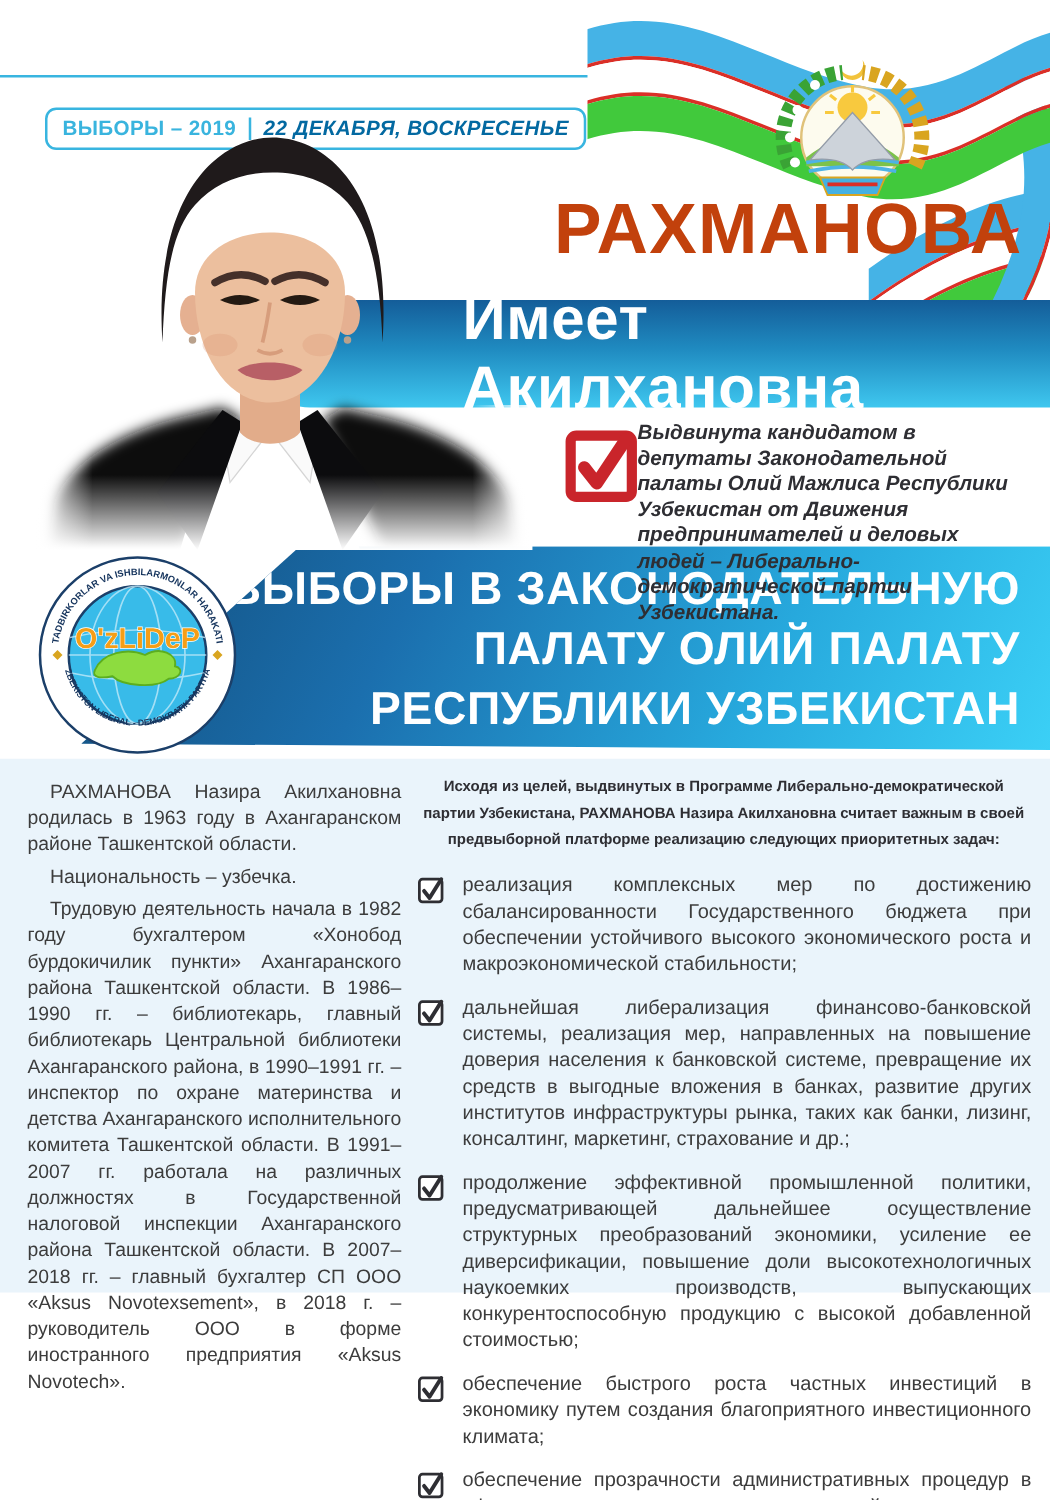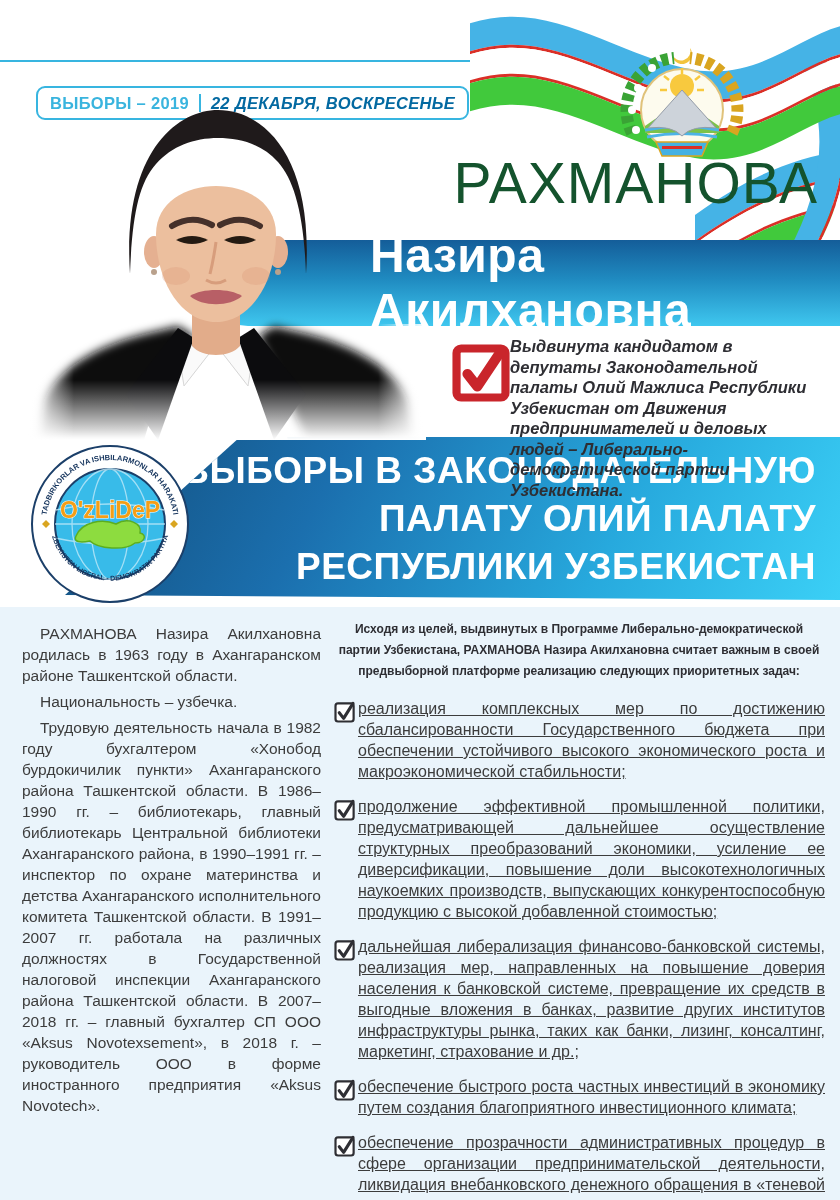--- a/index.html
+++ b/index.html
@@ -21,21 +21,21 @@
   .badge .sep{width:2px;height:18px;background:#38b5e0;}
   .badge .date{color:#0369a1;font-style:italic;}
   
   .ribbon{position:absolute;left:470px;top:0;width:370px;height:265px;z-index:1;}
   .emblem{position:absolute;left:612px;top:38px;width:140px;height:130px;z-index:2;}
   
   .portrait{position:absolute;left:26px;top:84px;width:400px;height:356px;z-index:3;}
   
   .surname{
     position:absolute;right:22px;top:150px;z-index:2;
-    font-size:57px;font-weight:normal;letter-spacing:1px;color:#14532d;
+    font-size:57px;font-weight:bold;letter-spacing:1px;color:#c2410c;
   }
   
   .namebar{
     position:absolute;left:205px;right:0;top:240px;height:86px;z-index:2;
     border-radius:46px 0 0 46px;
     background:linear-gradient(180deg,#145d99 0%,#1f8ac0 45%,#3fc7ef 100%);
     display:flex;align-items:center;justify-content:center;padding-left:165px;
   }
   .namebar .names{color:#ffffff;font-size:48px;font-weight:bold;letter-spacing:.5px;}
   
@@ -53,34 +53,34 @@
     background:linear-gradient(118deg,#10456f 0%,#1b6fae 38%,#27a9dd 72%,#3bd0f6 100%);
     clip-path:polygon(240px 0, 840px 0, 840px 163px, 65px 158px);
     display:flex;flex-direction:column;justify-content:center;
     text-align:right;padding-right:24px;box-sizing:border-box;
   }
   .banner .bline{color:#ffffff;font-weight:bold;font-size:37px;line-height:48px;letter-spacing:.5px;}
   
   .partylogo{position:absolute;left:30px;top:440px;width:160px;height:172px;z-index:4;}
   
   .content{
-    position:absolute;left:0;top:607px;width:840px;height:593px;
+    position:absolute;left:0;top:607px;width:840px;height:427px;
     background:#eaf4fb;z-index:0;
   }
   .col-left{position:absolute;left:22px;top:16px;width:299px;}
   .col-left p{
     margin:0 0 5px 0;font-size:15.5px;line-height:21px;text-align:justify;
     text-indent:18px;color:#3c3c3c;
   }
   .col-right{position:absolute;left:333px;top:12px;width:492px;}
   .intro{
     font-size:12px;line-height:21px;font-weight:bold;text-align:center;
     color:#2e2e33;margin:0 0 16px 0;
   }
-  .item{display:flex;margin-bottom:14px;text-decoration:underline;}
+  .item{display:flex;gap:12px;margin-bottom:14px;}
   .item .cb{flex:0 0 25px;margin-top:1px;}
   .item .txt{font-size:16px;line-height:21px;text-align:justify;color:#3c3c3c;}
 </style>
 </head>
 <body>
 
 <div class="poster">
 
   <div class="topline"></div>
 
@@ -195,21 +195,21 @@
     <path d="M 164,212 C 176,204 204,204 216,212 C 204,223 176,223 164,212 Z" fill="#b85f66"></path>
 
     <rect x="0" y="296" width="400" height="60" fill="url(#fadeB)"></rect>
     <rect x="0" y="240" width="48" height="116" fill="url(#fadeL)"></rect>
     <rect x="352" y="240" width="48" height="116" fill="url(#fadeR)"></rect>
   </svg>
 
   <div class="surname">РАХМАНОВА</div>
 
   <div class="namebar">
-    <span class="names">Назира Акилхановна</span>
+    <span class="names">Имеет Акилхановна</span>
   </div>
 
   <div class="nomination">
     <span class="checkwrap">
       <svg viewBox="0 0 64 64" width="58" height="58" style="overflow:visible">
         <rect x="5" y="5" width="54" height="54" rx="5" fill="#ffffff" stroke="#c9252b" stroke-width="9"></rect>
         <path d="M 17,33 L 28,47 L 54,8" fill="none" stroke="#c9252b" stroke-width="11" stroke-linecap="round" stroke-linejoin="round"></path>
       </svg>
     </span>
     <span class="note">Выдвинута кандидатом в депутаты Законодательной палаты Олий Мажлиса Республики Узбекистан от Движения предпринимателей и деловых людей – Либерально-демократической партии Узбекистана.</span>
@@ -268,40 +268,40 @@
         <span class="txt">реализация комплексных мер по достижению сбалансированности Государственного бюджета при обеспечении устойчивого высокого экономического роста и макроэкономической стабильности;</span>
       </div>
 
       <div class="item">
         <span class="cb">
           <svg viewBox="0 0 40 40" width="25" height="25" style="overflow:visible">
             <rect x="4" y="7" width="29" height="29" rx="4" fill="#ffffff" stroke="#2e2e33" stroke-width="3.5"></rect>
             <path d="M 10,22 L 17,31 L 32,7" fill="none" stroke="#2e2e33" stroke-width="5" stroke-linecap="round" stroke-linejoin="round"></path>
           </svg>
         </span>
+        <span class="txt">дальнейшая либерализация финансово-банковской системы, реализация мер, направленных на повышение доверия населения к банковской системе, превращение их средств в выгодные вложения в банках, развитие других институтов инфраструктуры рынка, таких как банки, лизинг, консалтинг, маркетинг, страхование и др.;</span>
+      </div>
+
+      <div class="item">
+        <span class="cb">
+          <svg viewBox="0 0 40 40" width="25" height="25" style="overflow:visible">
+            <rect x="4" y="7" width="29" height="29" rx="4" fill="#ffffff" stroke="#2e2e33" stroke-width="3.5"></rect>
+            <path d="M 10,22 L 17,31 L 32,7" fill="none" stroke="#2e2e33" stroke-width="5" stroke-linecap="round" stroke-linejoin="round"></path>
+          </svg>
+        </span>
         <span class="txt">продолжение эффективной промышленной политики, предусматривающей дальнейшее осуществление структурных преобразований экономики, усиление ее диверсификации, повышение доли высокотехнологичных наукоемких производств, выпускающих конкурентоспособную продукцию с высокой добавленной стоимостью;</span>
       </div>
 
       <div class="item">
         <span class="cb">
           <svg viewBox="0 0 40 40" width="25" height="25" style="overflow:visible">
             <rect x="4" y="7" width="29" height="29" rx="4" fill="#ffffff" stroke="#2e2e33" stroke-width="3.5"></rect>
             <path d="M 10,22 L 17,31 L 32,7" fill="none" stroke="#2e2e33" stroke-width="5" stroke-linecap="round" stroke-linejoin="round"></path>
           </svg>
         </span>
-        <span class="txt">дальнейшая либерализация финансово-банковской системы, реализация мер, направленных на повышение доверия населения к банковской системе, превращение их средств в выгодные вложения в банках, развитие других институтов инфраструктуры рынка, таких как банки, лизинг, консалтинг, маркетинг, страхование и др.;</span>
-      </div>
-
-      <div class="item">
-        <span class="cb">
-          <svg viewBox="0 0 40 40" width="25" height="25" style="overflow:visible">
-            <rect x="4" y="7" width="29" height="29" rx="4" fill="#ffffff" stroke="#2e2e33" stroke-width="3.5"></rect>
-            <path d="M 10,22 L 17,31 L 32,7" fill="none" stroke="#2e2e33" stroke-width="5" stroke-linecap="round" stroke-linejoin="round"></path>
-          </svg>
-        </span>
         <span class="txt">обеспечение быстрого роста частных инвестиций в экономику путем создания благоприятного инвестиционного климата;</span>
       </div>
 
       <div class="item">
         <span class="cb">
           <svg viewBox="0 0 40 40" width="25" height="25" style="overflow:visible">
             <rect x="4" y="7" width="29" height="29" rx="4" fill="#ffffff" stroke="#2e2e33" stroke-width="3.5"></rect>
             <path d="M 10,22 L 17,31 L 32,7" fill="none" stroke="#2e2e33" stroke-width="5" stroke-linecap="round" stroke-linejoin="round"></path>
           </svg>
         </span>

